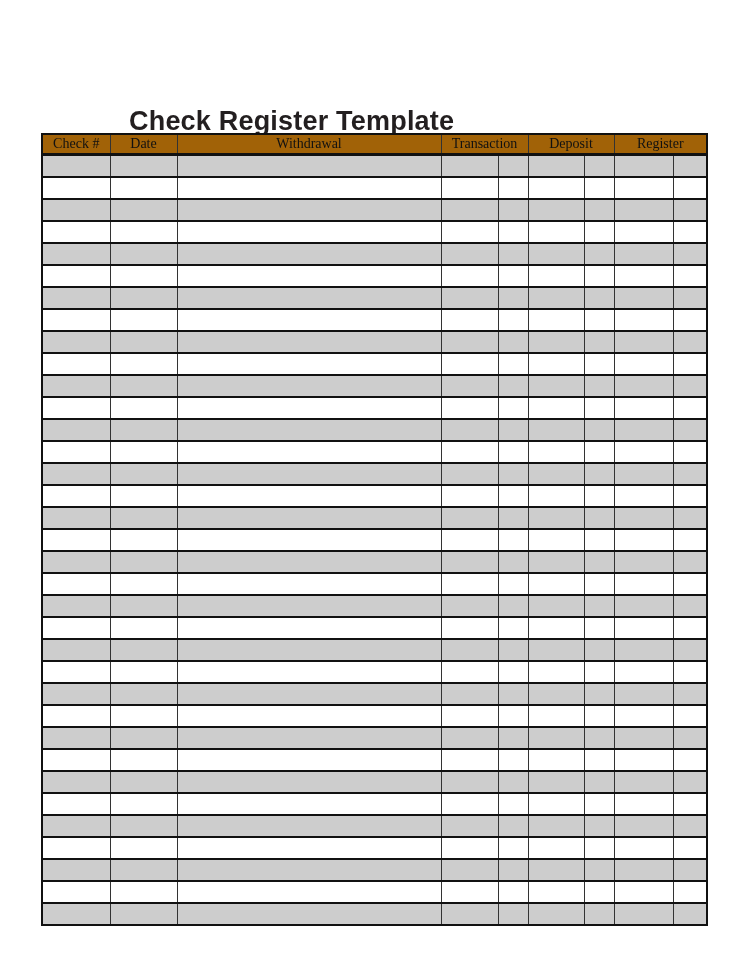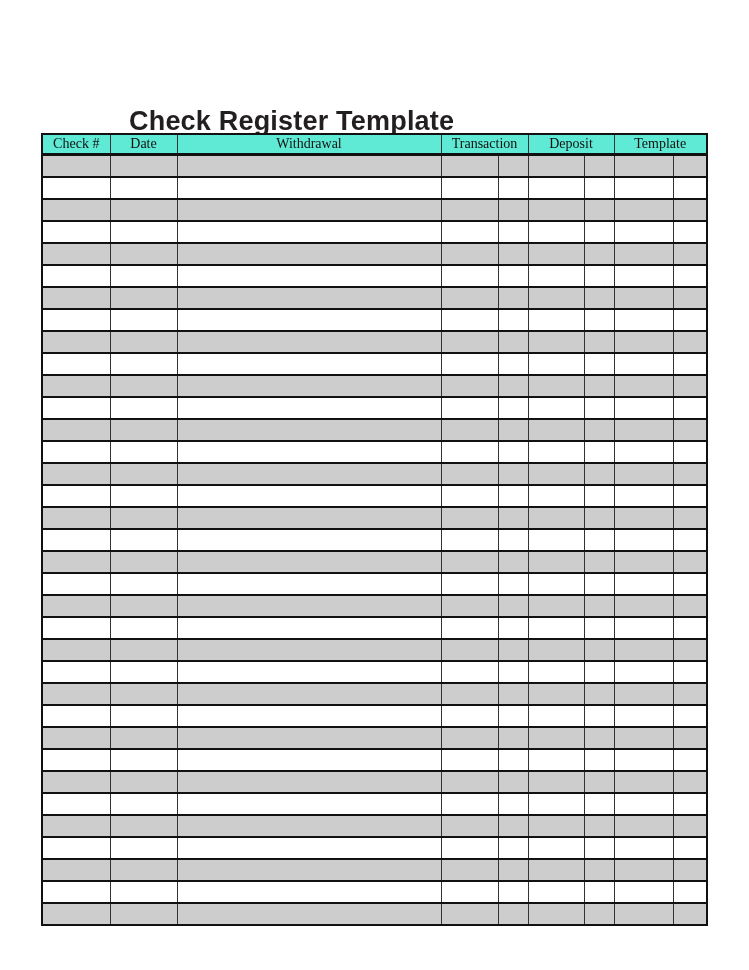--- a/index.html
+++ b/index.html
@@ -42,21 +42,21 @@
   col.c-bl2     { width: 34px; }
   th {
     height: 18px;
     padding: 0;
     font-family: "Liberation Serif", serif;
     font-size: 14px;
     font-weight: 400;
     color: #111111;
     text-align: center;
     vertical-align: middle;
-    background: #5eead4;
+    background: #a16207;
     border: 1px solid #333333;
     border-top: 2px solid #111111;
     border-bottom: 3px solid #111111;
     white-space: nowrap;
     overflow: hidden;
   }
   td {
     height: 20px;
     padding: 0;
     border: 1px solid #333333;
@@ -83,21 +83,21 @@
     <col class="c-bl1">
     <col class="c-bl2">
   </colgroup>
   <thead>
     <tr>
       <th>Check #</th>
       <th>Date</th>
       <th>Withdrawal</th>
       <th colspan="2">Transaction</th>
       <th colspan="2">Deposit</th>
-      <th colspan="2">Template</th>
+      <th colspan="2">Register</th>
     </tr>
   </thead>
   <tbody id="register-body">
       <tr>
         <td></td>
         <td></td>
         <td></td>
         <td></td>
         <td></td>
         <td></td>

